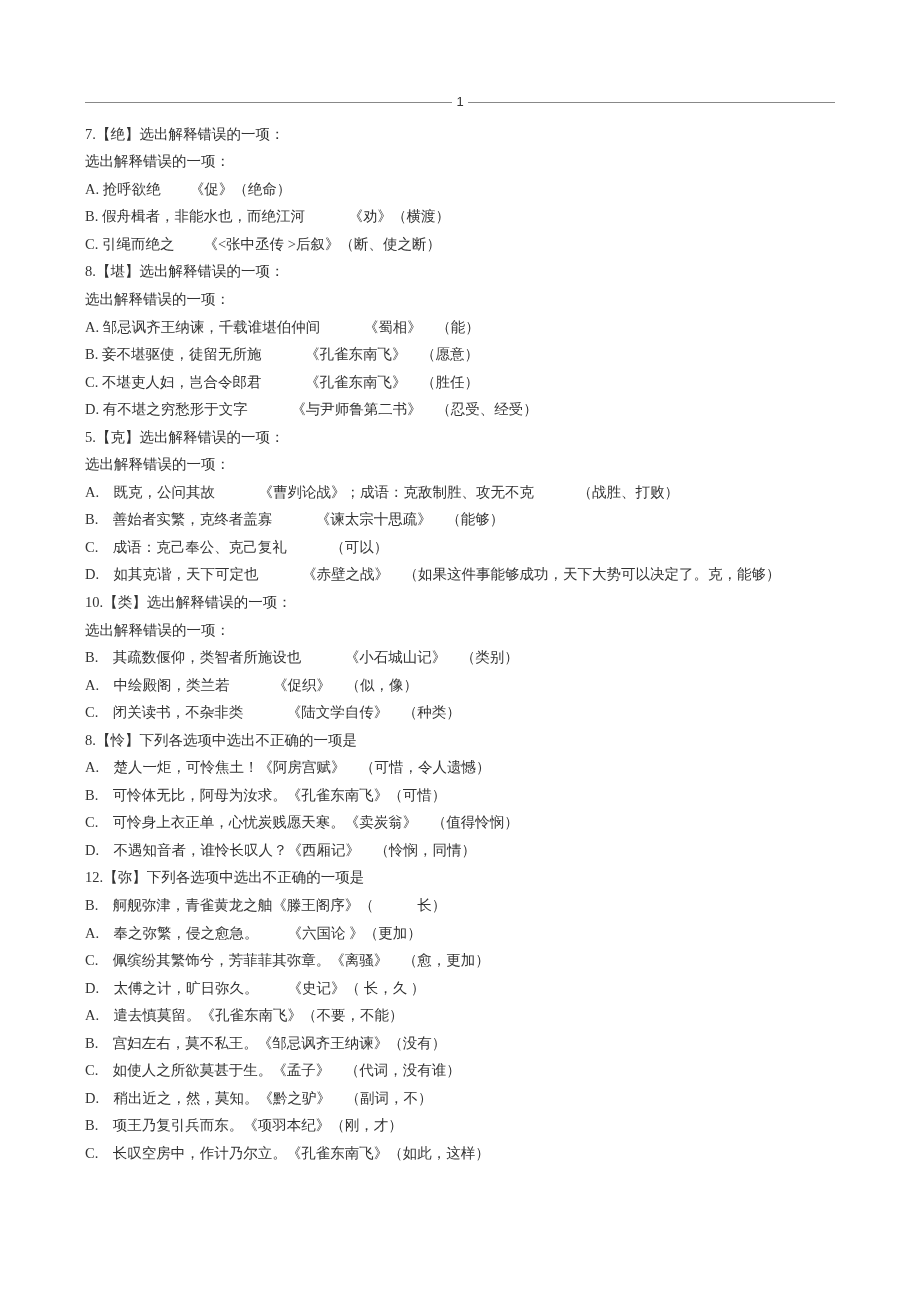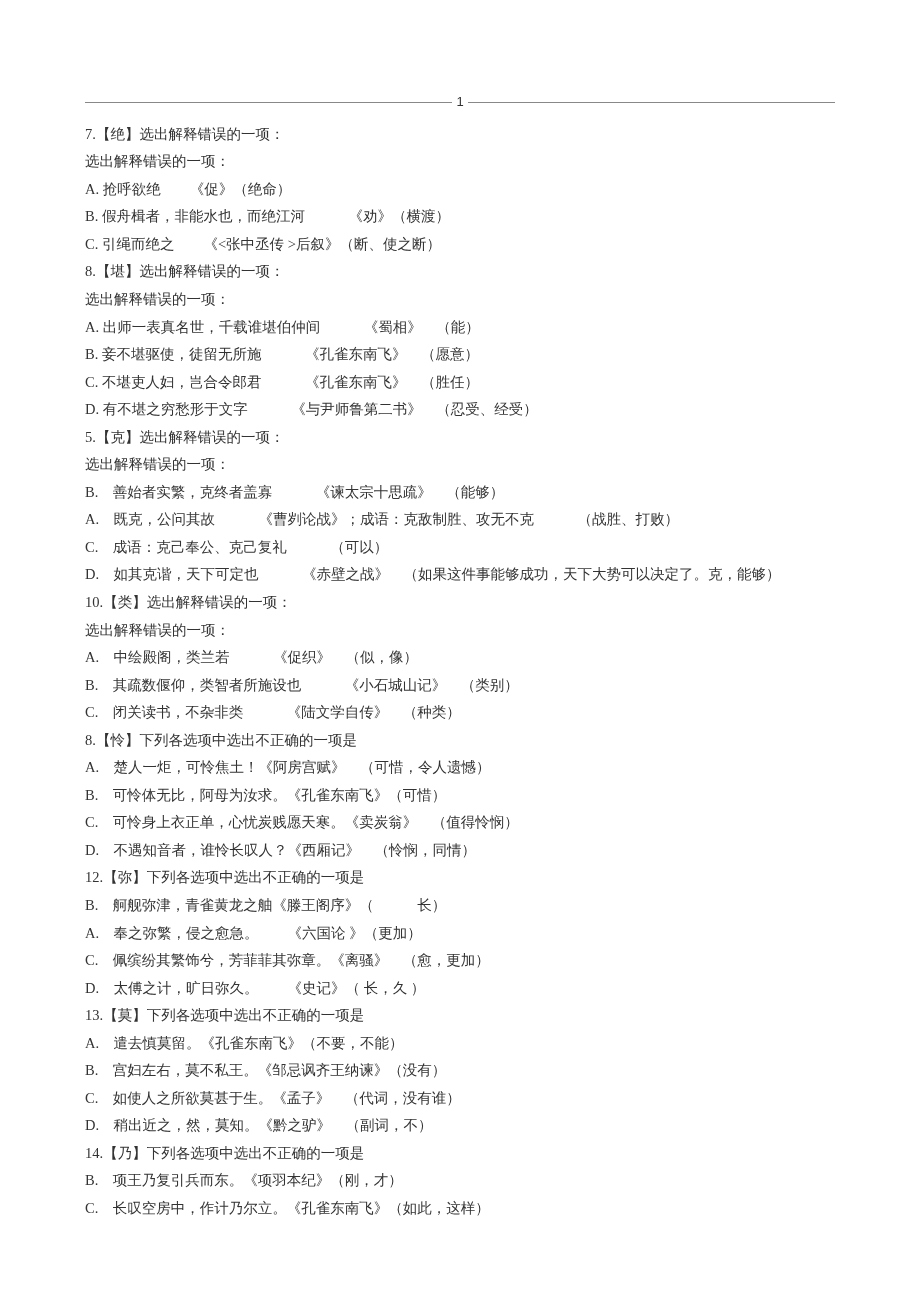--- a/index.html
+++ b/index.html
@@ -55,60 +55,58 @@
       <div class="q">
         <div class="line">7.【绝】选出解释错误的一项：</div>
         <div class="line">选出解释错误的一项：</div>
         <div class="line">A. 抢呼欲绝　　《促》（绝命）</div>
         <div class="line">B. 假舟楫者，非能水也，而绝江河　　　《劝》（横渡）</div>
         <div class="line">C. 引绳而绝之　　《&lt;张中丞传 &gt;后叙》（断、使之断）</div>
       </div>
       <div class="q">
         <div class="line">8.【堪】选出解释错误的一项：</div>
         <div class="line">选出解释错误的一项：</div>
-        <div class="line">A. 出师一表真名世，千载谁堪伯仲间　　　《蜀相》　（能）</div>
+        <div class="line">A. 邹忌讽齐王纳谏，千载谁堪伯仲间　　　《蜀相》　（能）</div>
         <div class="line">B. 妾不堪驱使，徒留无所施　　　《孔雀东南飞》　（愿意）</div>
         <div class="line">C. 不堪吏人妇，岂合令郎君　　　《孔雀东南飞》　（胜任）</div>
         <div class="line">D. 有不堪之穷愁形于文字　　　《与尹师鲁第二书》　（忍受、经受）</div>
       </div>
       <div class="q">
         <div class="line">5.【克】选出解释错误的一项：</div>
         <div class="line">选出解释错误的一项：</div>
+        <div class="line">A.　既克，公问其故　　　《曹刿论战》；成语：克敌制胜、攻无不克　　　（战胜、打败）</div>
         <div class="line">B.　善始者实繁，克终者盖寡　　　《谏太宗十思疏》　（能够）</div>
-        <div class="line">A.　既克，公问其故　　　《曹刿论战》；成语：克敌制胜、攻无不克　　　（战胜、打败）</div>
         <div class="line">C.　成语：克己奉公、克己复礼　　　（可以）</div>
         <div class="line">D.　如其克谐，天下可定也　　　《赤壁之战》　（如果这件事能够成功，天下大势可以决定了。克，能够）</div>
       </div>
       <div class="q">
         <div class="line">10.【类】选出解释错误的一项：</div>
         <div class="line">选出解释错误的一项：</div>
+        <div class="line">B.　其疏数偃仰，类智者所施设也　　　《小石城山记》　（类别）</div>
         <div class="line">A.　中绘殿阁，类兰若　　　《促织》　（似，像）</div>
-        <div class="line">B.　其疏数偃仰，类智者所施设也　　　《小石城山记》　（类别）</div>
         <div class="line">C.　闭关读书，不杂非类　　　《陆文学自传》　（种类）</div>
       </div>
       <div class="q">
         <div class="line">8.【怜】下列各选项中选出不正确的一项是</div>
         <div class="line">A.　楚人一炬，可怜焦土！《阿房宫赋》　（可惜，令人遗憾）</div>
         <div class="line">B.　可怜体无比，阿母为汝求。《孔雀东南飞》（可惜）</div>
         <div class="line">C.　可怜身上衣正单，心忧炭贱愿天寒。《卖炭翁》　（值得怜悯）</div>
         <div class="line">D.　不遇知音者，谁怜长叹人？《西厢记》　（怜悯，同情）</div>
       </div>
       <div class="q">
         <div class="line">12.【弥】下列各选项中选出不正确的一项是</div>
         <div class="line">B.　舸舰弥津，青雀黄龙之舳《滕王阁序》（　　　长）</div>
         <div class="line">A.　奉之弥繁，侵之愈急。　　《六国论 》（更加）</div>
         <div class="line">C.　佩缤纷其繁饰兮，芳菲菲其弥章。《离骚》　（愈，更加）</div>
         <div class="line">D.　太傅之计，旷日弥久。　　《史记》（ 长，久 ）</div>
       </div>
       <div class="q">
-        <div class="line">13.【莫】下列各选项中选出不正确的一项是</div>
         <div class="line">A.　遣去慎莫留。《孔雀东南飞》（不要，不能）</div>
         <div class="line">B.　宫妇左右，莫不私王。《邹忌讽齐王纳谏》（没有）</div>
         <div class="line">C.　如使人之所欲莫甚于生。《孟子》　（代词，没有谁）</div>
         <div class="line">D.　稍出近之，然，莫知。《黔之驴》　（副词，不）</div>
       </div>
       <div class="q">
-        <div class="line">14.【乃】下列各选项中选出不正确的一项是</div>
         <div class="line">B.　项王乃复引兵而东。《项羽本纪》（刚，才）</div>
         <div class="line">C.　长叹空房中，作计乃尔立。《孔雀东南飞》（如此，这样）</div>
       </div>
     </div>
 </div>
 
 </body></html>

